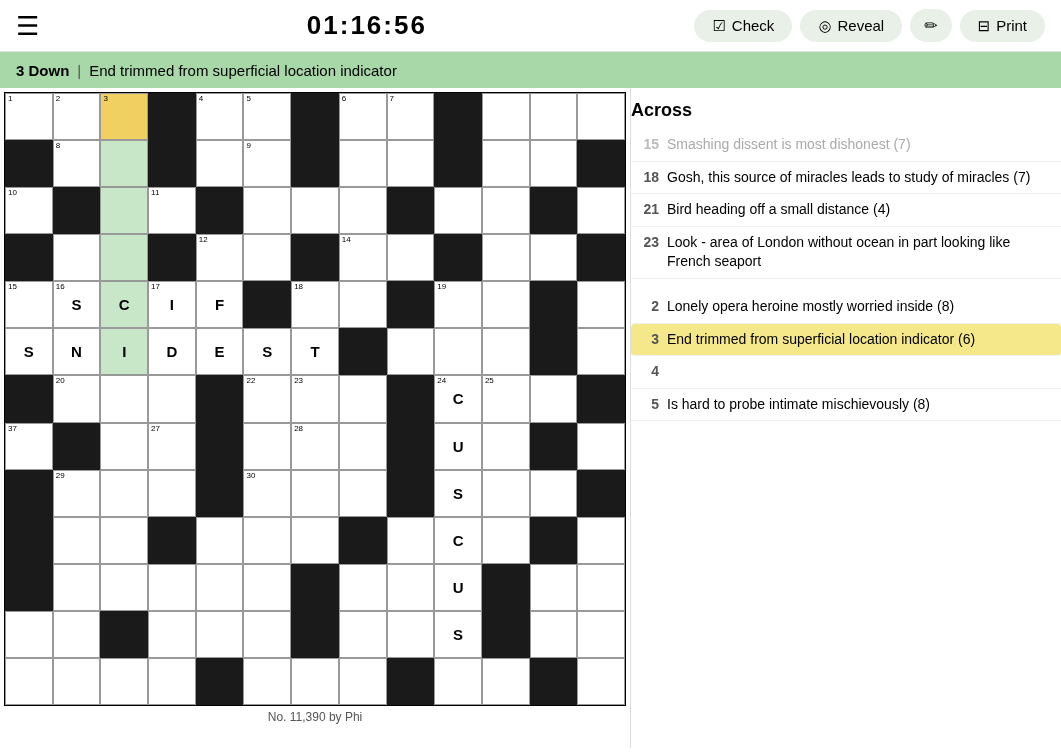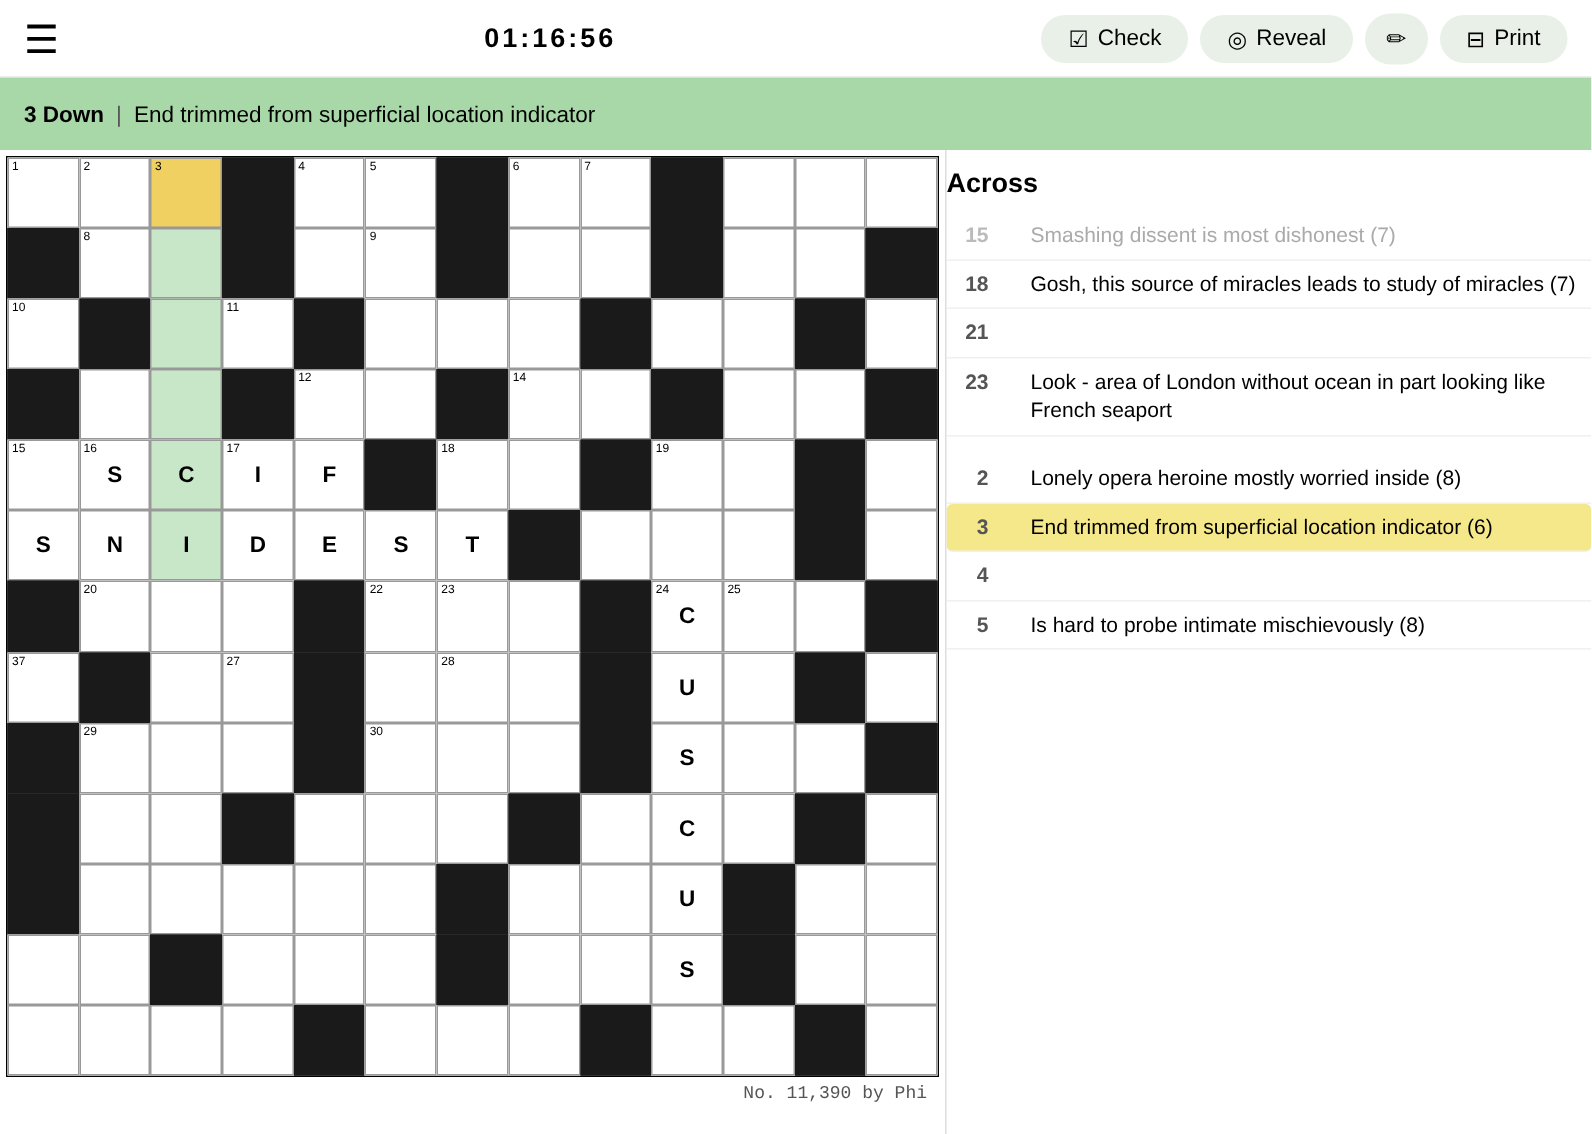--- a/index.html
+++ b/index.html
@@ -14,21 +14,21 @@
       background: #fff;
       border-bottom: 1px solid #ddd;
       height: 52px;
     }
 
     
     #clue-bar {
       background: #a8d8a8;
       padding: 8px 16px;
       font-size: 15px;
-      height: 48px;
+      height: 36px;
       display: flex;
       align-items: center;
     }
 
     
     #main {
       display: flex;
       height: calc(756px - 52px - 44px);
     }
 
@@ -73,25 +73,24 @@
       font-weight: normal;
       line-height: 1;
     }
     .cell .cell-letter {
       font-size: 15px;
       font-weight: bold;
     }
 
     
     #grid-footer {
-      text-align: right;
+      text-align: center;
       padding: 4px 8px;
       font-size: 12px;
       color: #555;
-      font-family: Liberation Mono, monospace;
     }
 
     
     #clues-panel {
       flex: 1;
       background: #fff;
       border-left: 1px solid #ddd;
       overflow-y: auto;
       padding: 8px 0;
     }
@@ -112,28 +111,28 @@
     .clue-item.grayed { color: #aaa; }
     .clue-item.highlighted { background: #f5e88a; border-radius: 4px; }
     .clue-num {
       min-width: 24px;
       text-align: right;
       font-weight: bold;
       color: #555;
       flex-shrink: 0;
     }
     .clue-item.grayed .clue-num { color: #bbb; }
-    .clue-text { flex: 1; margin-left: 20px; }
+    .clue-text { flex: 1; }
   </style>
 </head>
 <body>
 
 <div id="header">
   <span style="font-size:26px;cursor:pointer;line-height:1;">☰</span>
-  <span style="font-size:18px;font-weight:bold;letter-spacing:2px;">01:16:56</span>
+  <span style="font-size:26px;font-weight:bold;letter-spacing:2px;">01:16:56</span>
   <div style="display:flex;gap:8px;align-items:center;">
     <button style="background:#e8f0e8;border:none;border-radius:20px;padding:7px 18px;font-size:15px;cursor:pointer;display:flex;align-items:center;gap:6px;">
       <span>☑</span>
       <span>Check</span>
     </button>
     <button style="background:#e8f0e8;border:none;border-radius:20px;padding:7px 18px;font-size:15px;cursor:pointer;display:flex;align-items:center;gap:6px;">
       <span>◎</span>
       <span>Reveal</span>
     </button>
     <button style="background:#e8f0e8;border:none;border-radius:20px;padding:7px 14px;font-size:16px;cursor:pointer;">
@@ -425,20 +424,21 @@
       <div class="clue-item grayed">
         <span class="clue-num">15</span>
         <span class="clue-text">Smashing dissent is most dishonest (7)</span>
       </div>
       <div class="clue-item">
         <span class="clue-num">18</span>
         <span class="clue-text">Gosh, this source of miracles leads to study of miracles (7)</span>
       </div>
       <div class="clue-item">
         <span class="clue-num">21</span>
+        <span class="clue-text">Bird heading off a small distance (4)</span>
       </div>
       <div class="clue-item">
         <span class="clue-num">23</span>
         <span class="clue-text">Look - area of London without ocean in part looking like French seaport</span>
       </div>
     </div>
 
     <div style="margin-top:12px;">
 
       <div class="clue-item">

